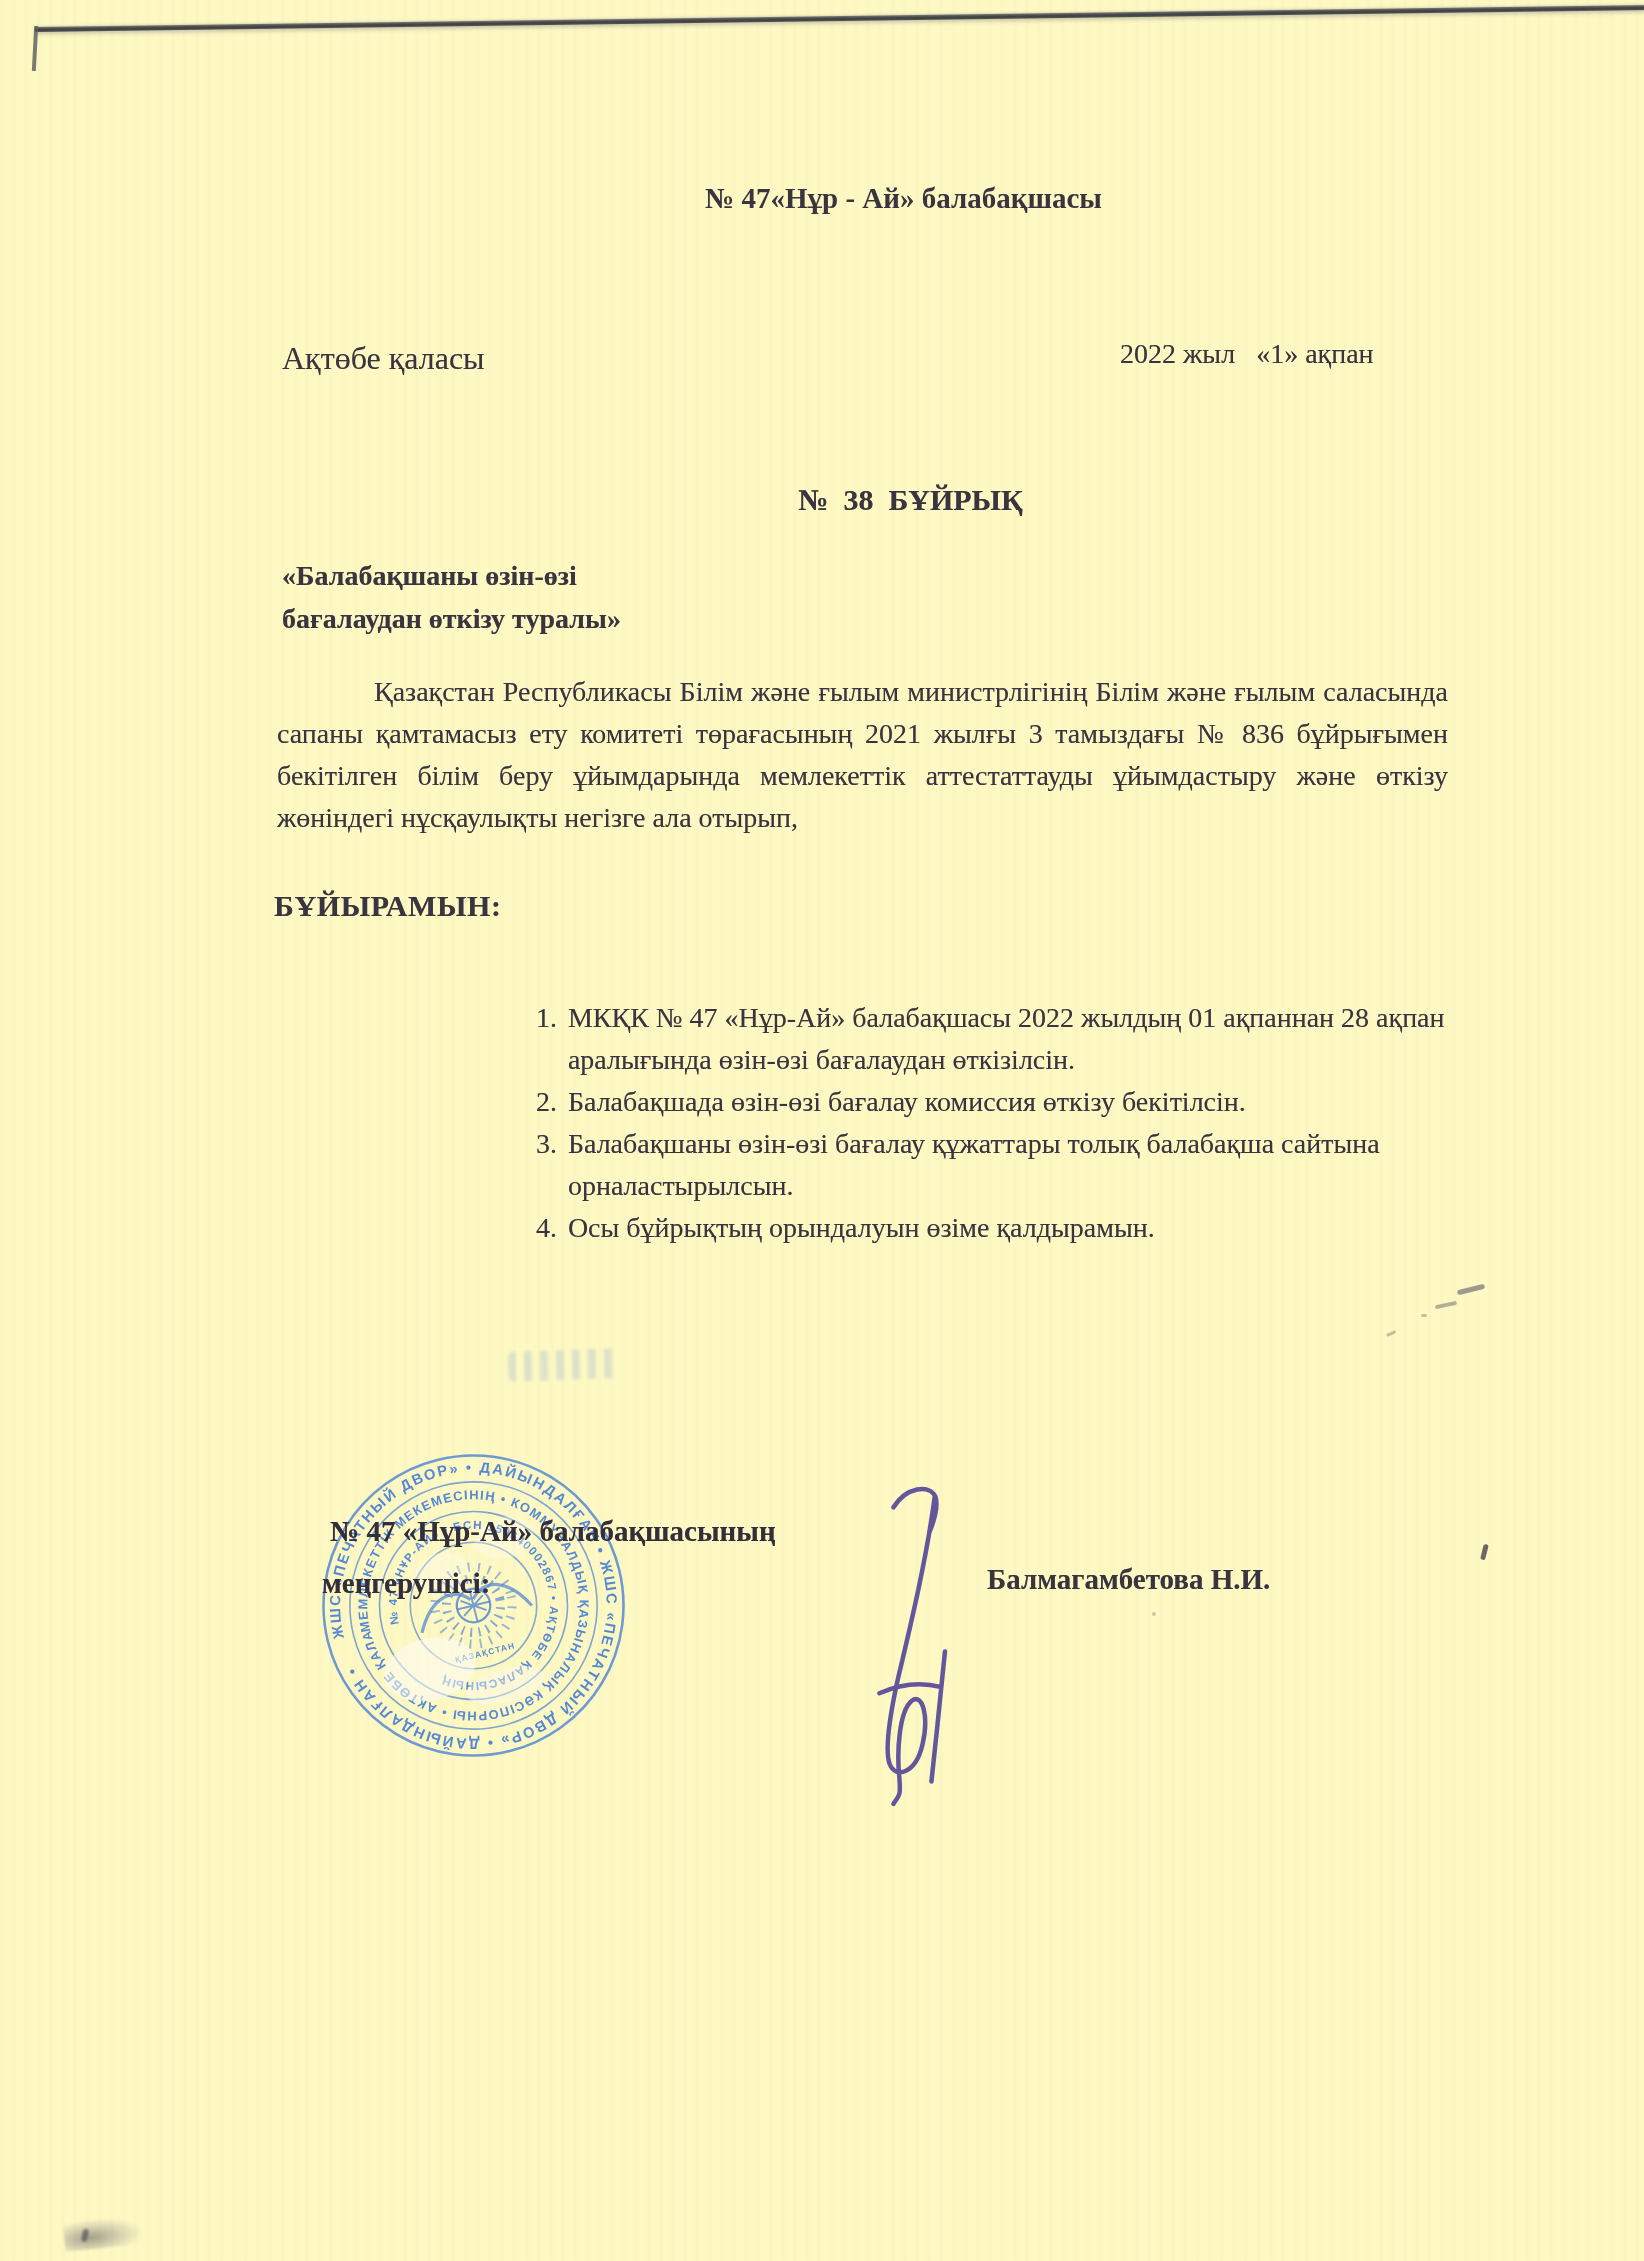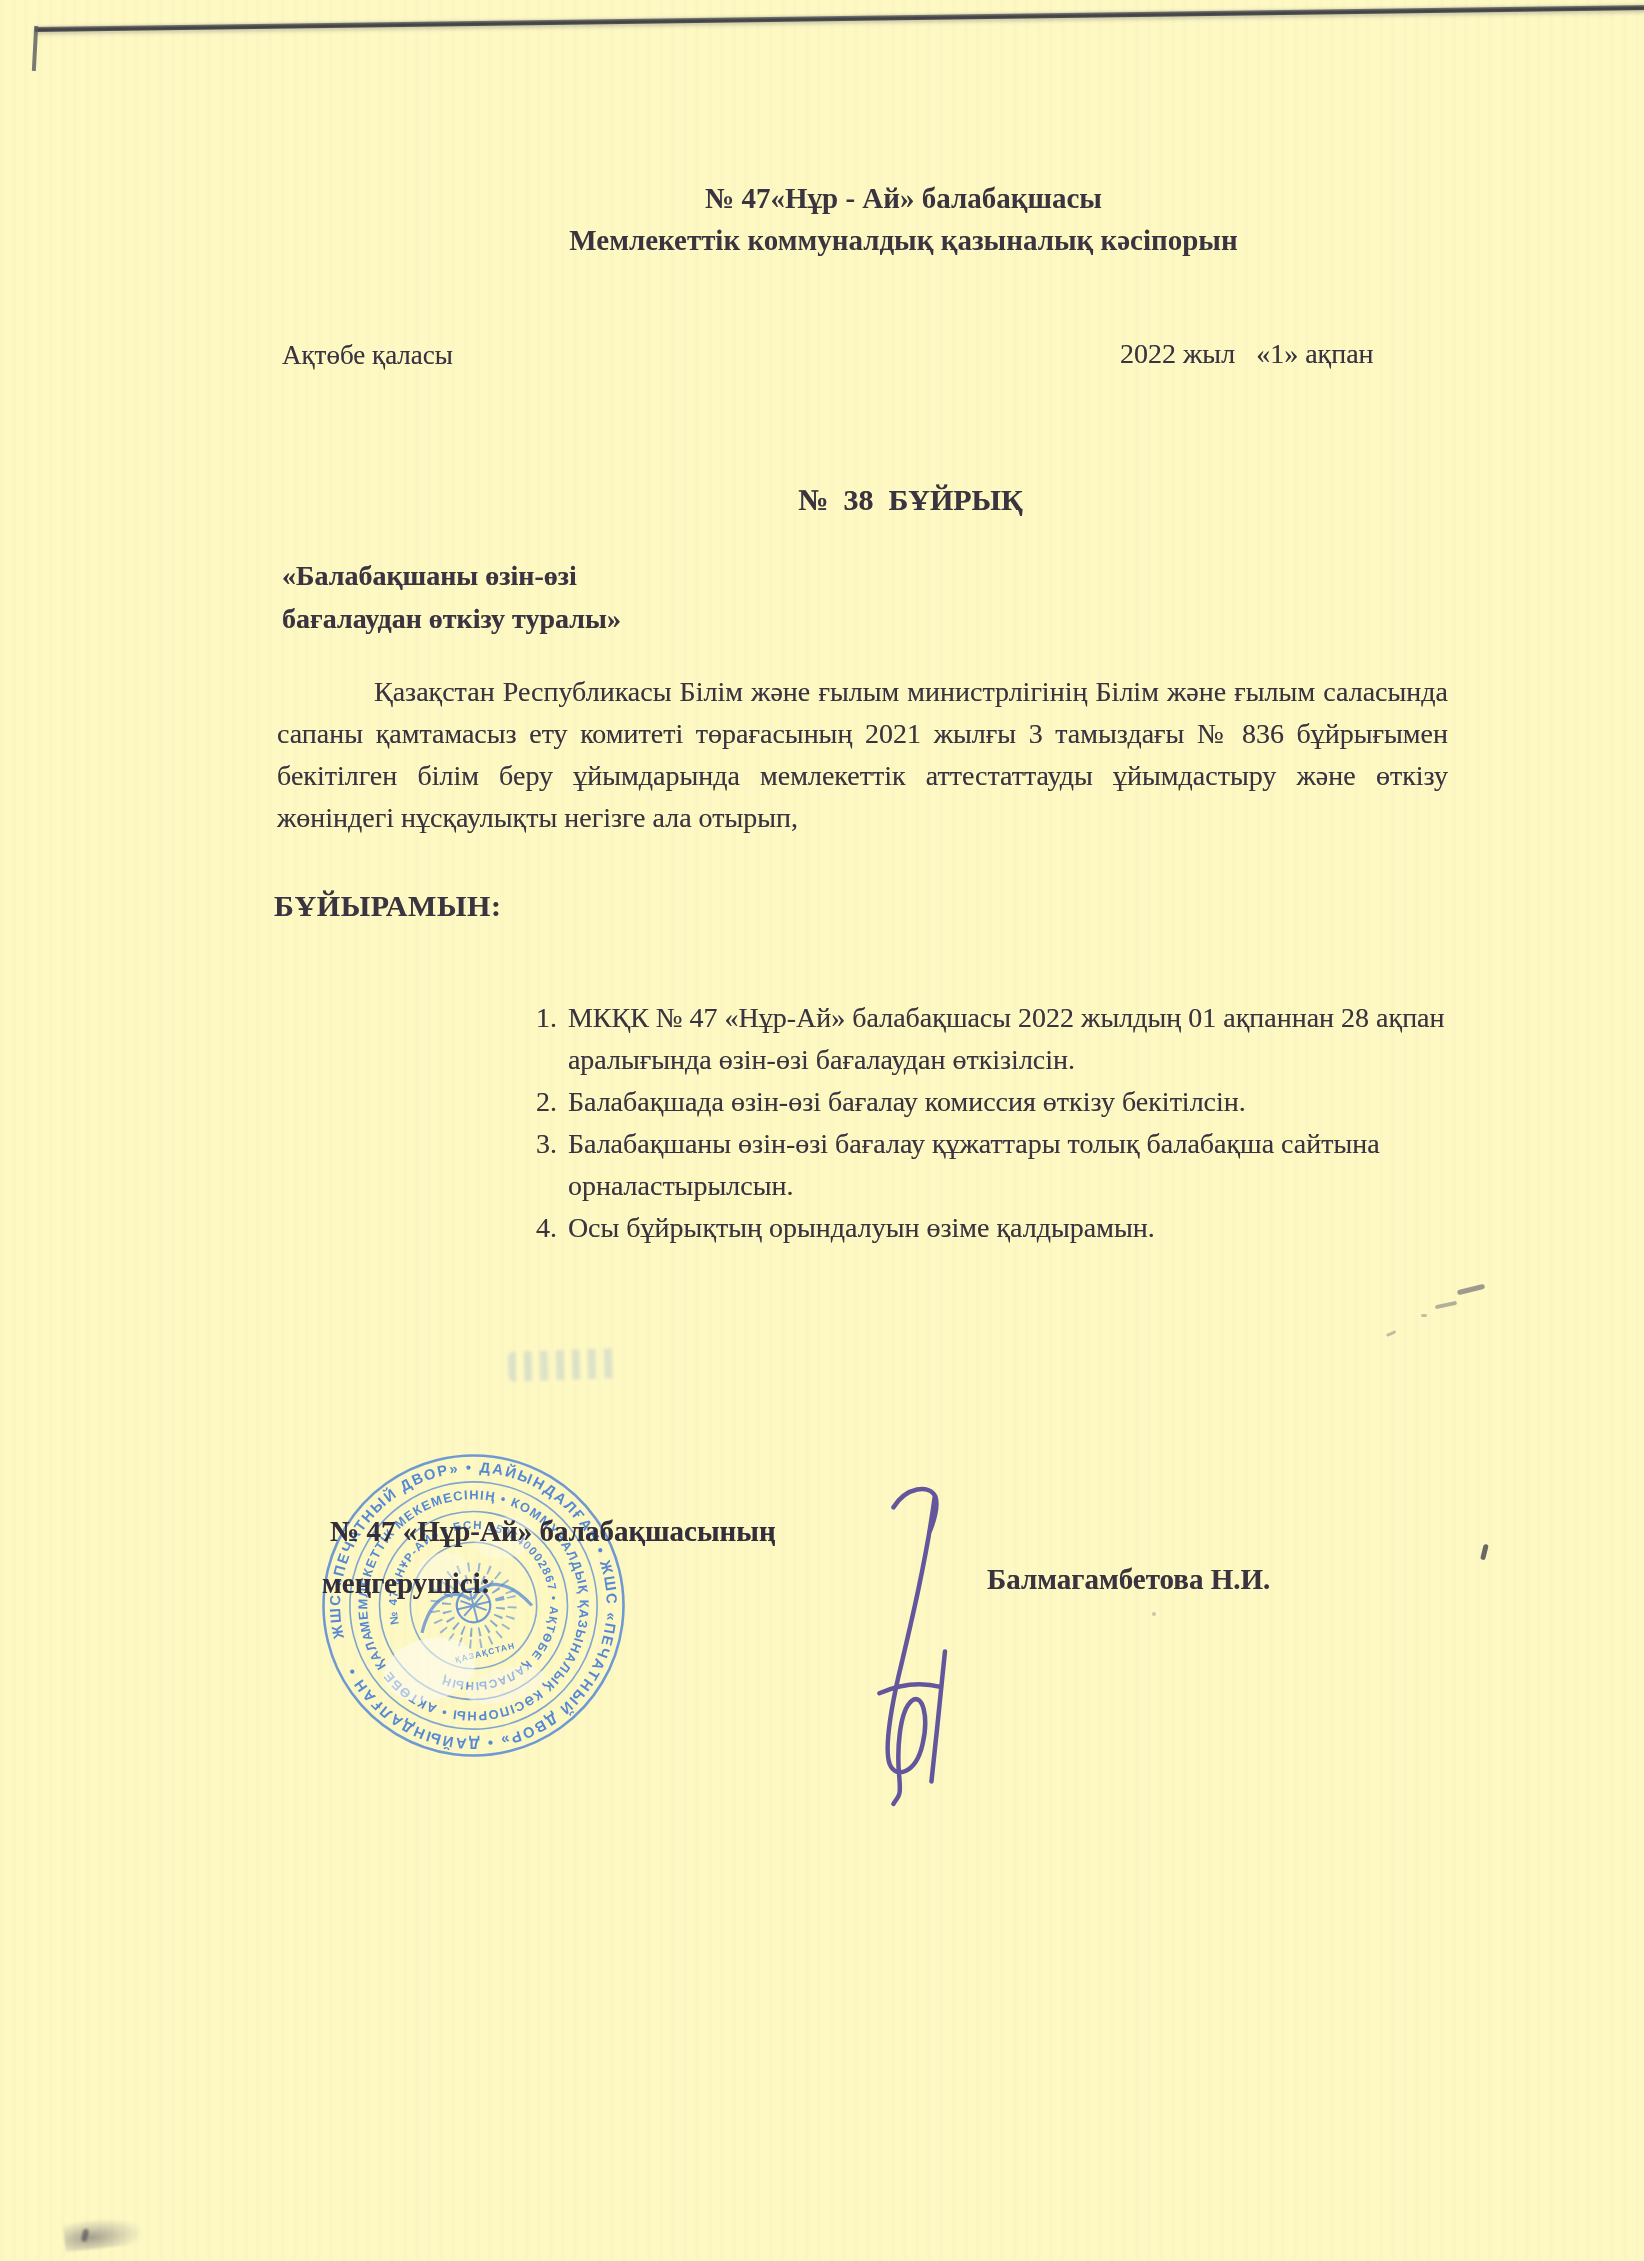--- a/index.html
+++ b/index.html
@@ -43,21 +43,21 @@
   .mark-a{left:1457px;top:1287px;width:28px;height:4.5px;border-radius:2.6px;transform:rotate(-14deg);opacity:.65;}
   .mark-b{left:1435px;top:1303px;width:22px;height:3.9px;border-radius:1.9px;transform:rotate(-12deg);opacity:.5;}
   .mark-c{left:1421px;top:1314px;width:6.4px;height:3.2px;border-radius:1.9px;opacity:.4;}
   .mark-d{left:1386px;top:1332px;width:10.3px;height:2.6px;border-radius:1.3px;transform:rotate(-24deg);opacity:.4;}
   .mark-e{left:1482px;top:1544px;width:4.5px;height:15.5px;border-radius:2.6px;background:#49434f;transform:rotate(14deg);opacity:.8;}
   .mark-f{left:1152px;top:1612px;width:3.9px;height:3.9px;border-radius:50%;opacity:.35;}
   
   .header-wrap{position:absolute;left:227px;top:0;width:1353px;text-align:center;z-index:3;}
   .h-line1{position:relative;margin-top:182px;font-size:29px;font-weight:bold;}
   .h-line2{position:relative;margin-top:9px;font-size:29px;font-weight:bold;}
-  .city{left:282px;top:340px;font-size:27px;z-index:3;}
+  .city{left:282px;top:340px;font-size:32px;z-index:3;}
   .date{left:1120px;top:338px;font-size:28px;z-index:3;}
   .order-title{position:absolute;left:234px;top:483px;width:1353px;text-align:center;font-size:30px;font-weight:bold;white-space:pre;z-index:3;text-shadow:0 0 0.6px rgba(57,52,63,.5);}
   .subj1{left:282px;top:560px;font-size:28px;font-weight:bold;}
   .subj2{left:282px;top:603px;font-size:28px;font-weight:bold;}
   .preamble{
     position:absolute;left:277px;top:671px;width:1171px;margin:0;z-index:3;
     font-size:28px;line-height:42px;text-align:justify;text-indent:97px;
     white-space:normal;text-shadow:0 0 0.6px rgba(57,52,63,.45);
   }
   .resolution{left:274px;top:889px;font-size:30px;font-weight:bold;letter-spacing:0.6px;}
@@ -86,21 +86,20 @@
   <span class="mark mark-c"></span>
   <span class="mark mark-d"></span>
   <span class="mark mark-e"></span>
   <span class="mark mark-f"></span>
   <div class="corner-smudge">
       <i></i>
     </div>
 
   <div class="header-wrap">
     <div class="h-line1">№ 47«Нұр - Ай» балабақшасы</div>
-    <div class="h-line2">Мемлекеттік коммуналдық қазыналық кәсіпорын</div>
   </div>
 
   <div class="txt city">Ақтөбе қаласы</div>
   <div class="txt date">2022 жыл   «1» ақпан</div>
 
   <div class="order-title">№  38  БҰЙРЫҚ</div>
 
   <div class="txt subj1">«Балабақшаны өзін-өзі</div>
   <div class="txt subj2">бағалаудан өткізу туралы»</div>
 

